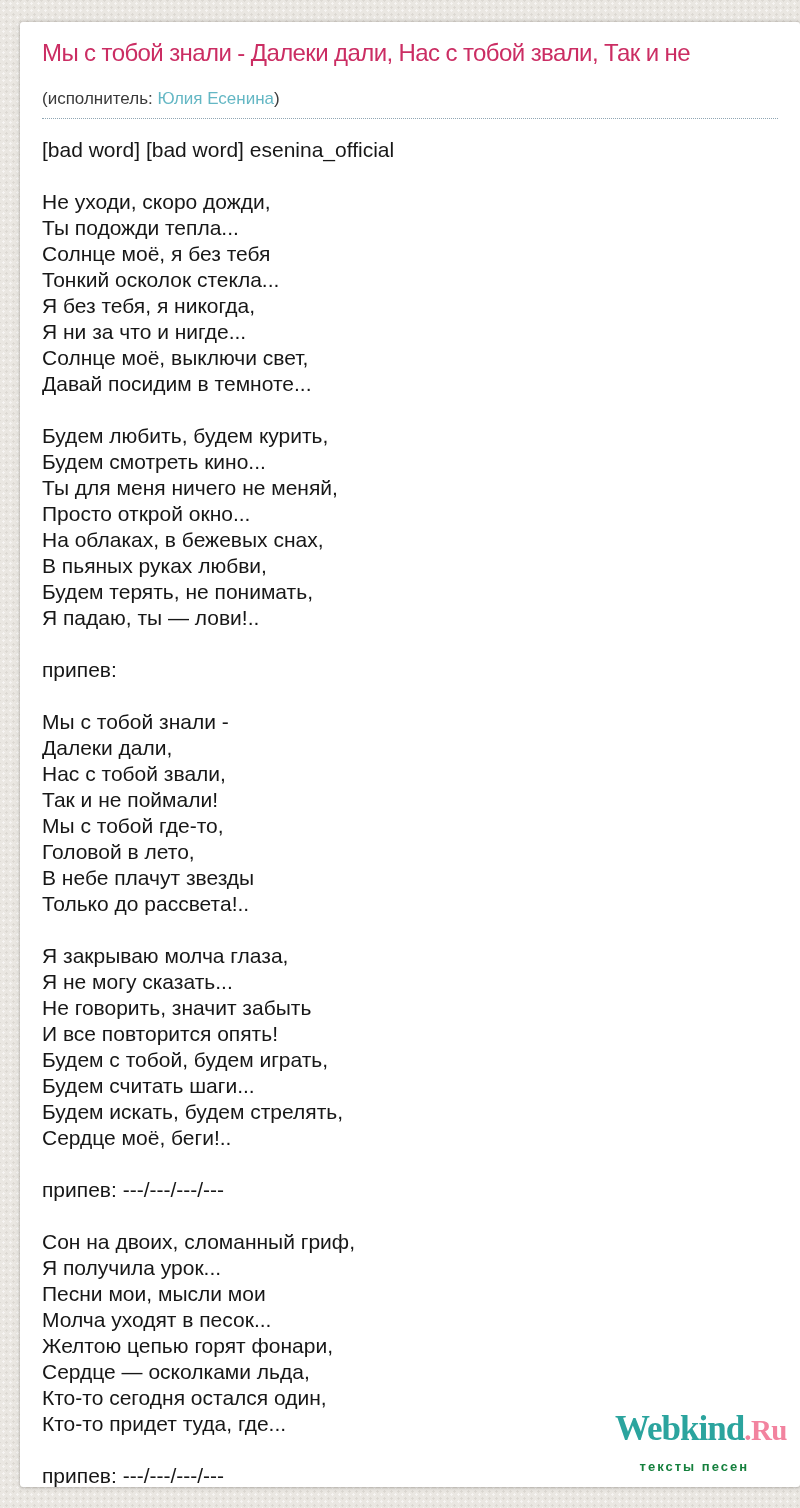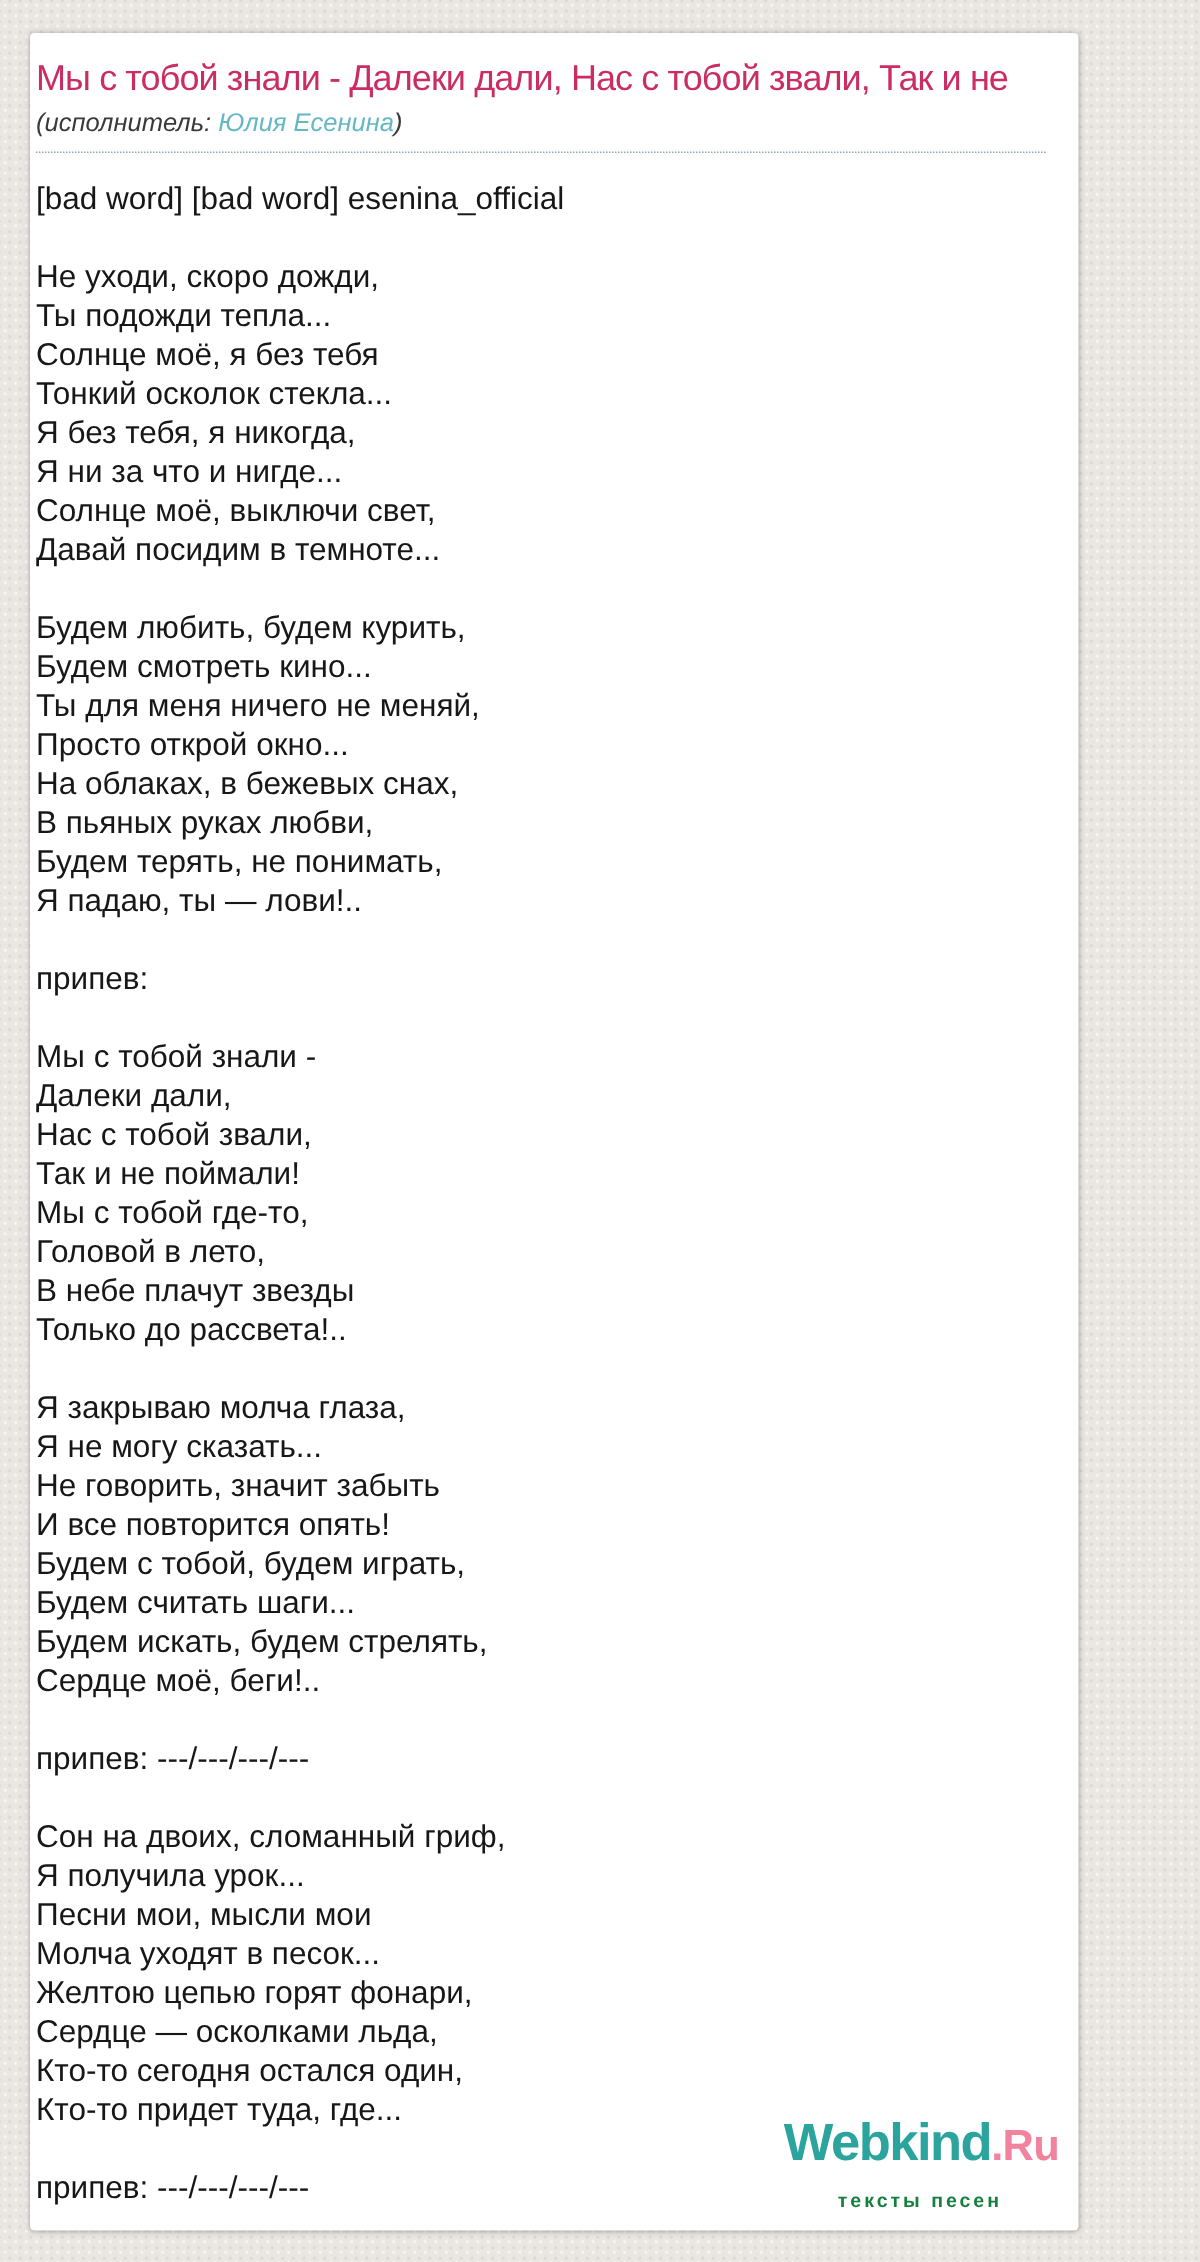--- a/index.html
+++ b/index.html
@@ -14,44 +14,43 @@
       radial-gradient(rgba(255,255,255,0.55) 1px, transparent 1.3px),
       radial-gradient(rgba(168,160,150,0.20) 1px, transparent 1.3px);
     background-size: 7px 7px, 7px 7px;
     background-position: 0 0, 3px 4px;
     overflow: hidden;
   }
   .card {
     position: absolute;
     left: 20px;
     top: 22px;
-    width: 699px;
+    width: 780px;
     height: 1465px;
     background: #ffffff;
     border-radius: 3px;
     box-shadow: 0 0 5px rgba(60,55,50,0.28), 0 1px 2px rgba(60,55,50,0.18);
-    padding: 16px 22px 0 4px;
+    padding: 16px 22px 0 22px;
   }
   .title {
     margin: 0;
     font-size: 24px;
     line-height: 30px;
     font-weight: 400;
     letter-spacing: -0.6px;
     color: #cb2d63;
     white-space: nowrap;
   }
   .artist-line {
-    margin-top: 4px;
+    margin-top: 21px;
     padding-bottom: 9px;
     font-size: 17px;
     line-height: 20px;
     color: #3a3a3a;
     border-bottom: 1px dotted #8fa6b3;
-    font-style: italic;
   }
   .artist-link {
     color: #64b7c4;
     text-decoration: none;
     cursor: pointer;
   }
   .lyrics {
     margin-top: 18px;
     font-size: 21px;
     line-height: 26px;
@@ -59,21 +58,21 @@
     white-space: pre-line;
   }
   .logo {
     position: absolute;
     right: 13px;
     bottom: 14px;
     text-align: right;
     cursor: pointer;
     line-height: 1;
   }
-  .logo-line { white-space: nowrap; }
+  .logo-line { white-space: nowrap; font-family: Liberation Serif, serif; }
   .logo-main {
     font-weight: bold;
     font-size: 35px;
     color: #2ba49e;
     letter-spacing: -1px;
   }
   .logo-suffix {
     font-weight: bold;
     font-size: 29px;
     color: #f2839f;

